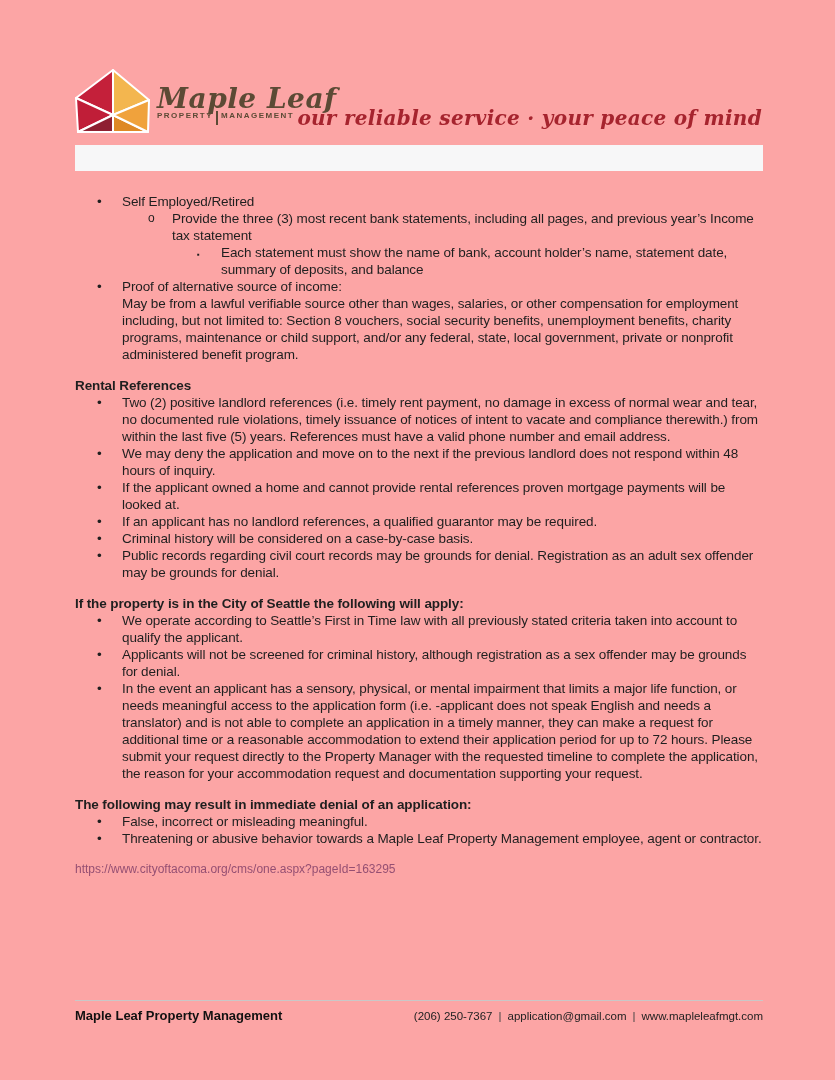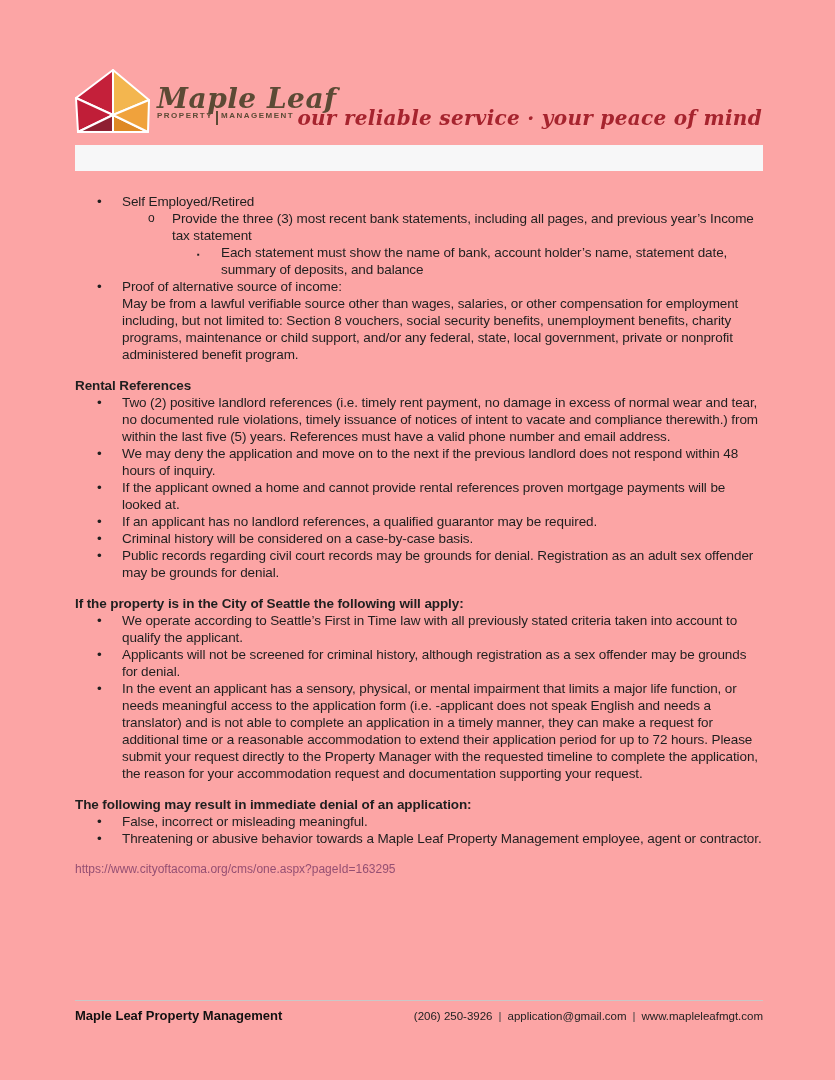--- a/index.html
+++ b/index.html
@@ -87,17 +87,17 @@
         <p class="heading">The following may result in immediate denial of an application:</p>
         <div class="li l1"><span class="bullet">•</span><span>False, incorrect or misleading meaningful.</span></div>
         <div class="li l1"><span class="bullet">•</span><span>Threatening or abusive behavior towards a Maple Leaf Property Management employee, agent or contractor.</span></div>
       </div>
     <a class="link" href="#">https://www.cityoftacoma.org/cms/one.aspx?pageId=163295</a>
   </main>
 
   <footer class="footer">
     <div class="f-left">Maple Leaf Property Management</div>
     <div class="f-right">
-      <span>(206) 250-3926</span><span class="sep">|</span><span>application@gmail.com</span><span class="sep">|</span><span>www.mapleleafmgt.com</span>
+      <span>(206) 250-7367</span><span class="sep">|</span><span>application@gmail.com</span><span class="sep">|</span><span>www.mapleleafmgt.com</span>
     </div>
   </footer>
 
 </div>
 
 </body></html>

